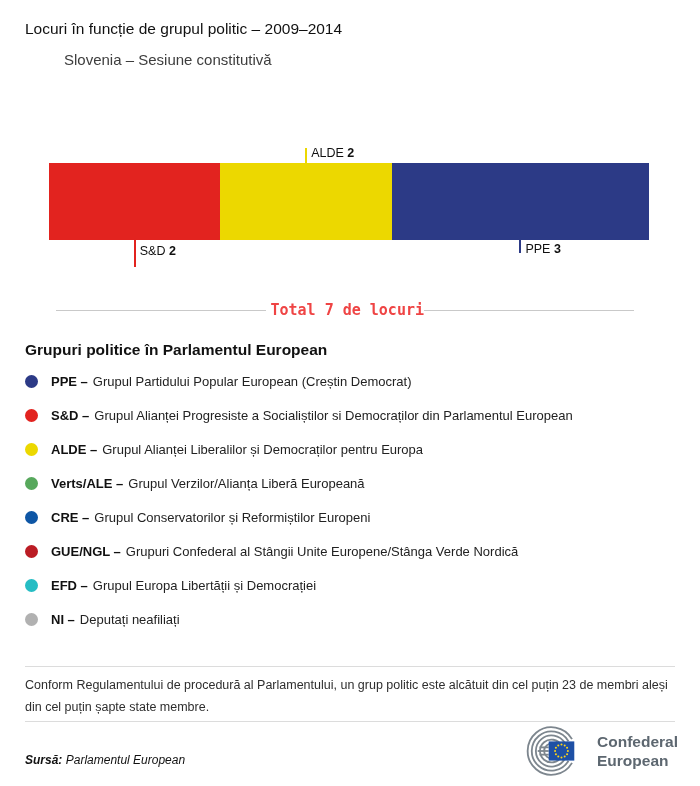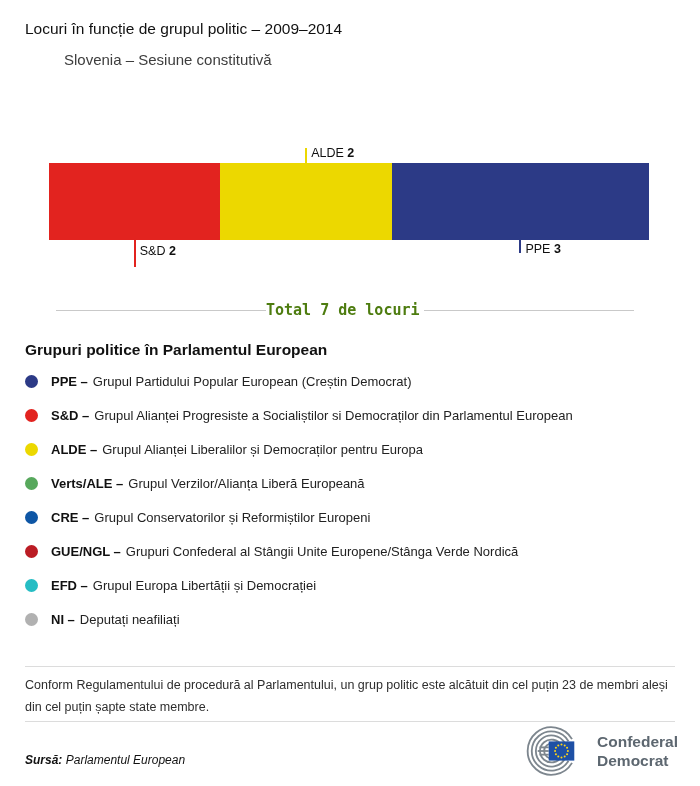--- a/index.html
+++ b/index.html
@@ -19,22 +19,22 @@
   .marker-label{position:absolute;left:50%;margin-left:5px;white-space:nowrap;
                 font-size:12.5px;color:#101010;}
   .label-above{bottom:100%;margin-bottom:3px;}
   .label-below-long{top:100%;margin-top:4px;}
   .label-below-short{top:100%;margin-top:2px;}
   .marker-label b{font-weight:bold;}
 
   
   .total-row{position:absolute;top:302px;left:56px;width:578px;display:flex;align-items:center;}
   .total-line{flex:1;height:1px;background:#c9c9c9;}
-  .total-text{width:158px;text-align:left;font-family:"DejaVu Sans Mono",monospace;
-              font-weight:bold;font-size:15px;line-height:17px;color:#4d7c0f;}
+  .total-text{width:158px;text-align:right;font-family:"DejaVu Sans Mono",monospace;
+              font-weight:bold;font-size:15px;line-height:17px;color:#ef4444;}
 
   
   .legend-heading{position:absolute;left:25px;top:341px;font-size:15.5px;font-weight:bold;color:#111;}
   .legend{position:absolute;left:25px;top:364px;right:25px;}
   .legend-row{height:34px;display:flex;align-items:center;}
   .dot{width:13px;height:13px;border-radius:50%;margin-right:13px;flex:none;}
   .legend-label{font-weight:bold;font-size:13px;margin-right:5px;white-space:nowrap;color:#111;}
   .legend-desc{font-size:13px;color:#222;}
 
   
@@ -163,17 +163,17 @@
         <circle cx="41" cy="33.5" r="1.1"></circle>
           <circle cx="37.5" cy="32.6" r="1.1"></circle>
         <circle cx="34.9" cy="30" r="1.1"></circle>
           <circle cx="34" cy="26.5" r="1.1"></circle>
         <circle cx="34.9" cy="23" r="1.1"></circle>
           <circle cx="37.5" cy="20.4" r="1.1"></circle>
       </g>
     </svg>
     <div class="logo-text">
       <div>Confederal</div>
-      <div>Democrat</div>
+      <div>European</div>
     </div>
   </div>
 
 </div>
 
 </body></html>

